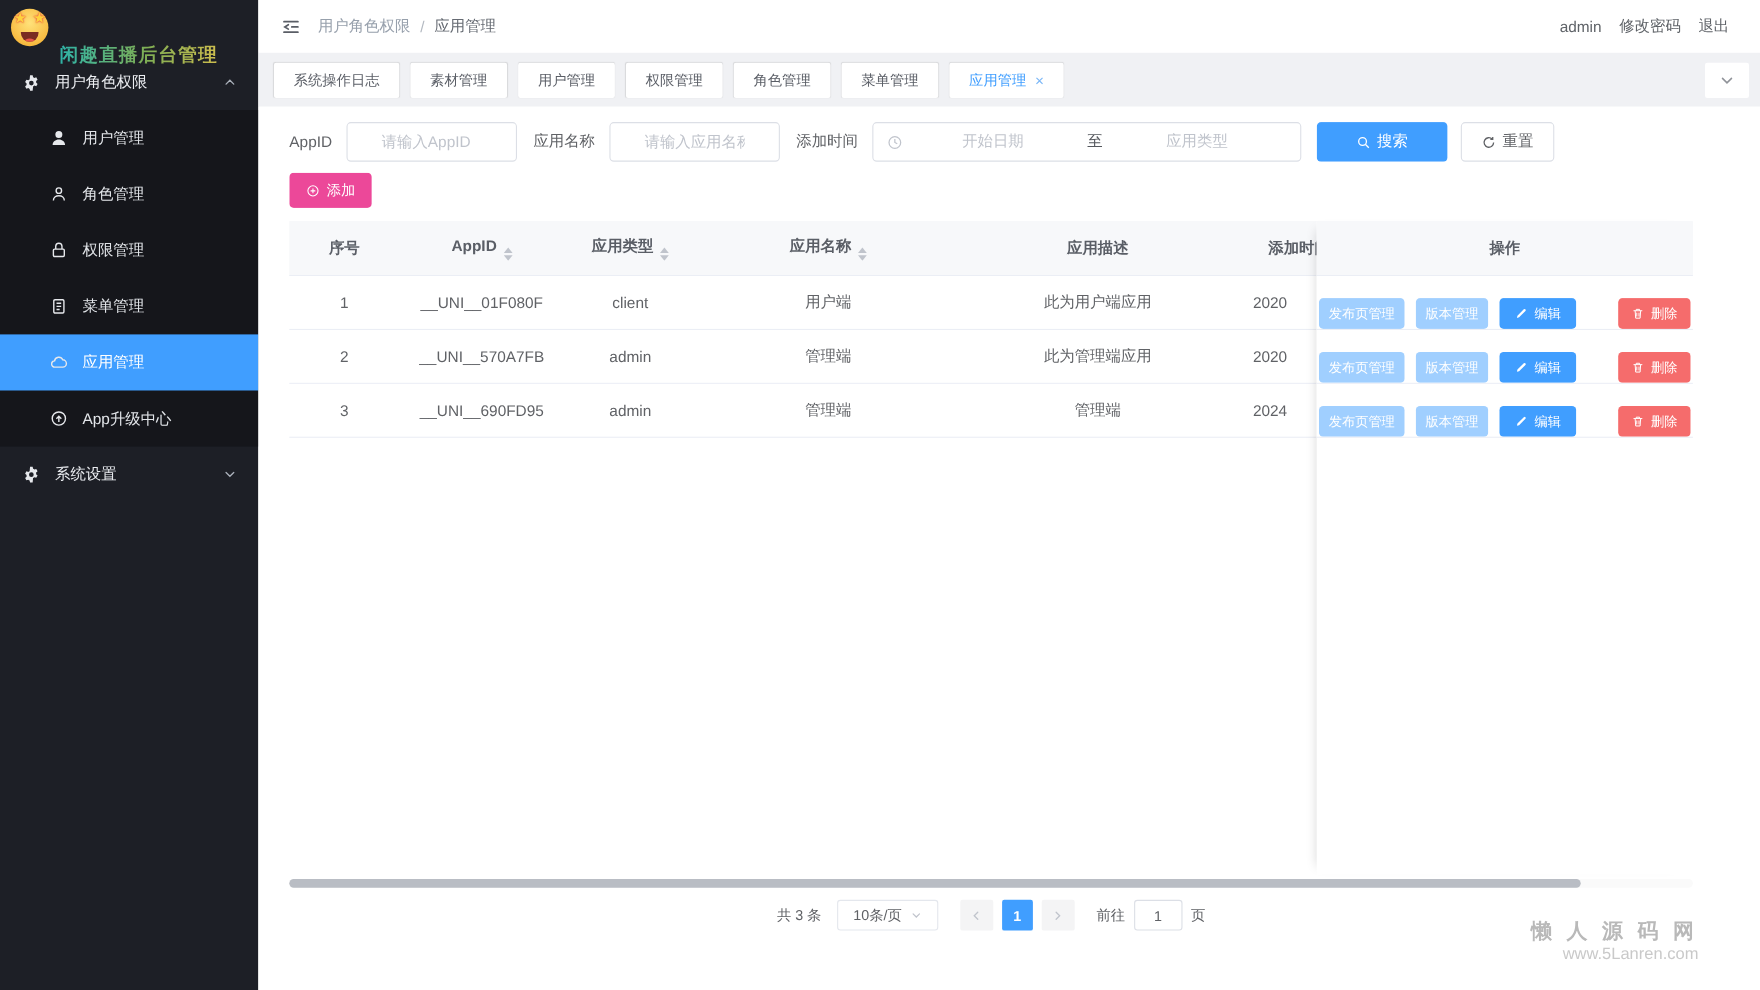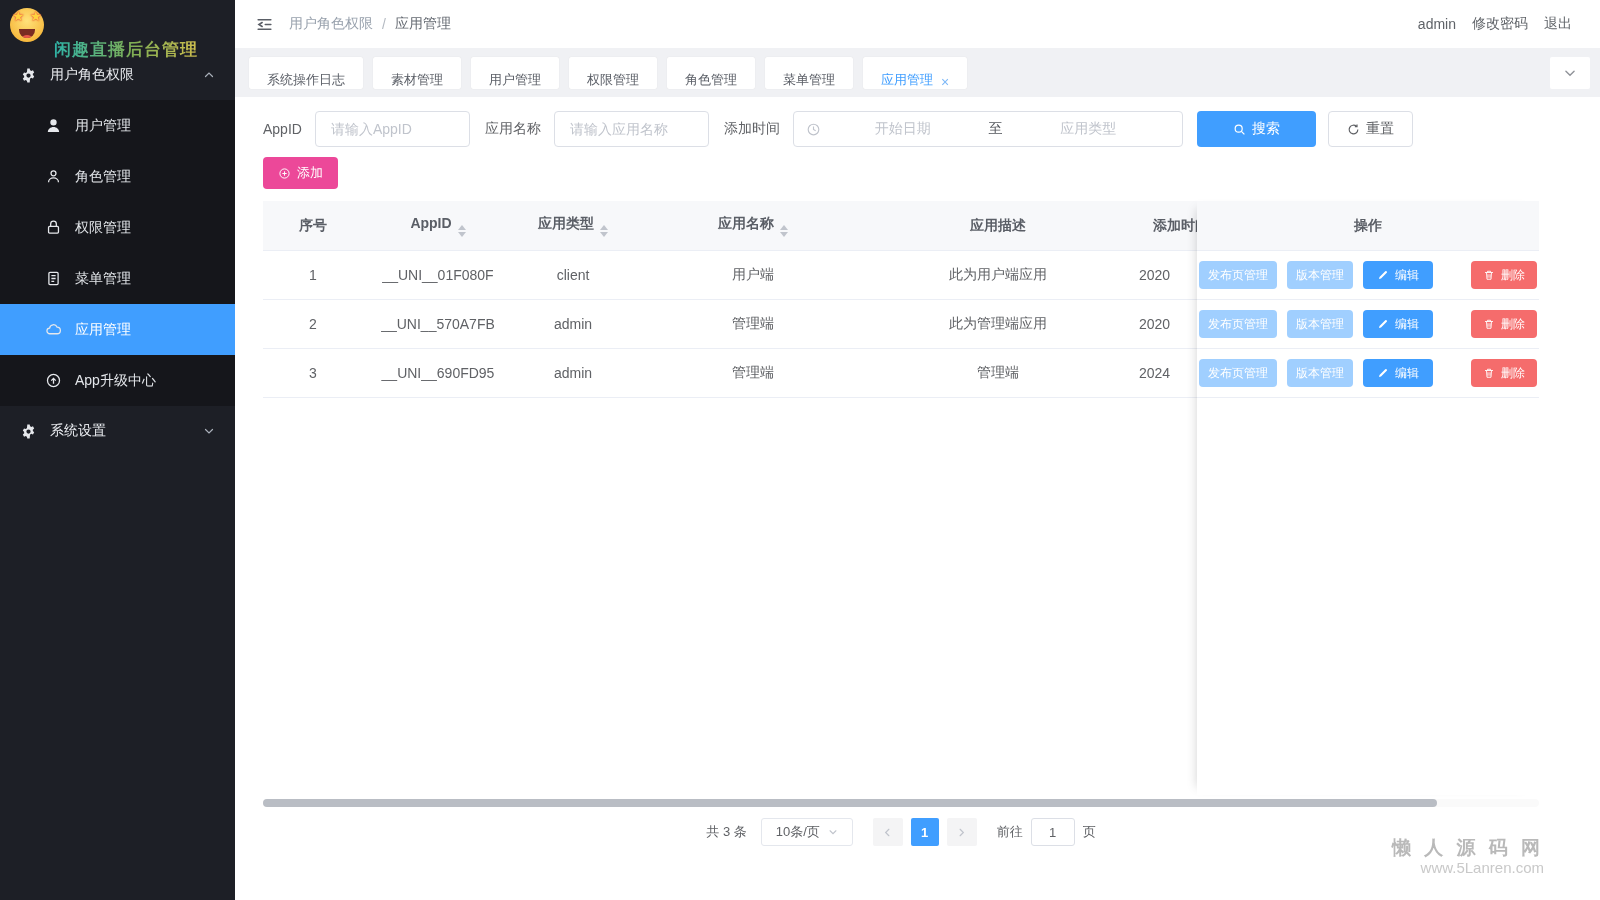--- a/index.html
+++ b/index.html
@@ -32,32 +32,32 @@
   .topbar { height:48px; display:flex; align-items:center; padding:0 28px 0 20px; background:#fff; }
   .fold-icon { width:19px; height:19px; color:#5a5e66; cursor:pointer; }
   .breadcrumb { display:flex; align-items:center; margin-left:15px; font-size:14px; }
   .bc-parent { color:#97a0ac; cursor:pointer; }
   .bc-sep { color:#b4bac2; margin:0 9px; }
   .bc-current { color:#656a72; }
   .topbar-right { margin-left:auto; display:flex; align-items:center; gap:16px; font-size:14px; color:#5f6368; }
   .topbar-right span { cursor:pointer; }
 
   .tabbar { height:49px; background:#f0f1f4; display:flex; align-items:center; padding:0 10px 0 14px; gap:10px; }
-  .tab { background:#fff; height:32px; display:flex; align-items:flex-end; padding:0 18px; font-size:13px; color:#5a5e66; border-radius:2px; cursor:pointer; white-space:nowrap; box-shadow:0 0 1px rgba(0,0,0,.12); }
+  .tab { background:#fff; height:32px; display:flex; align-items:center; padding:0 18px; font-size:13px; color:#5a5e66; border-radius:2px; cursor:pointer; white-space:nowrap; box-shadow:0 0 1px rgba(0,0,0,.12); }
   .tab.active { color:#409eff; }
   .tab .tab-close { margin-left:8px; font-size:14px; color:#7db8f7; line-height:1; }
   .tab-arrow { margin-left:auto; width:40px; height:32px; background:#fff; display:flex; align-items:center; justify-content:center; color:#909399; cursor:pointer; border-radius:2px; }
   .tab-arrow svg { width:14px; height:14px; }
 
   .content { flex:1; position:relative; padding:14px 61px 0 28px; background:#fff; }
 
   
   .filter-row { display:flex; align-items:center; height:36px; }
   .f-label { font-size:14px; color:#606266; margin-right:13px; white-space:nowrap; }
-  .f-input { width:155px; height:36px; border:1px solid #dcdfe6; border-radius:4px; padding:0 15px; font-size:14px; color:#606266; outline:none; font-family:inherit; }
+  .f-input { width:155px; height:36px; border:1px solid #dcdfe6; border-radius:4px; padding:0 31px; font-size:14px; color:#606266; outline:none; font-family:inherit; }
   .f-input::placeholder { color:#c0c4cc; }
   .f-gap { width:15px; flex-shrink:0; }
   .date-range { width:390px; height:36px; border:1px solid #dcdfe6; border-radius:4px; display:flex; align-items:center; padding:0 12px; font-size:14px; cursor:pointer; }
   .date-range .clock { width:15px; height:15px; color:#c0c4cc; flex-shrink:0; }
   .dr-start,.dr-end { flex:1; text-align:center; color:#c0c4cc; }
   .dr-sep { color:#54575d; padding:0 4px; }
   .btn { display:inline-flex; align-items:center; justify-content:center; gap:6px; border-radius:4px; cursor:pointer; font-family:inherit; border:1px solid transparent; white-space:nowrap; }
   .btn svg { width:13px; height:13px; }
   .btn-search { height:36px; padding:0 35px; background:#409eff; color:#fff; font-size:14px; margin-left:14px; }
   .btn-reset { height:36px; padding:0 18px; background:#fff; color:#606266; font-size:14px; border-color:#dcdfe6; margin-left:12px; }
@@ -77,21 +77,21 @@
   .col-time { flex:1; }
   .thead .col-time { text-align:left; padding-left:30px; }
   .tbody-row .col-time { text-align:left; padding-left:16px; }
   .sort { display:inline-flex; flex-direction:column; margin-left:6px; vertical-align:-2px; }
   .sort i { display:block; width:0; height:0; border:4px solid transparent; }
   .sort .s-up { border-bottom:5px solid #c0c4cc; border-top:0; margin-bottom:2px; }
   .sort .s-down { border-top:5px solid #c0c4cc; border-bottom:0; }
 
   .fixed-panel { position:absolute; top:0; right:0; width:342px; height:594px; background:#fff; box-shadow:-8px 0 10px -8px rgba(0,0,0,.18); }
   .fp-head { height:50px; background:#f7f8fa; border-bottom:1px solid #ebeef5; display:flex; align-items:center; justify-content:center; font-size:14px; font-weight:700; color:#5a5e66; }
-  .fp-row { height:49px; border-bottom:1px solid #ebeef5; display:flex; align-items:center; justify-content:center; gap:10px; background:#fff; }
+  .fp-row { height:49px; border-bottom:1px solid #ebeef5; display:flex; align-items:flex-end; justify-content:center; gap:10px; background:#fff; }
   .btn-mini { height:28px; font-size:12px; padding:0 8px; }
   .btn-publish,.btn-version { background:#a0cfff; color:#fff; }
   .btn-edit { background:#409eff; color:#fff; padding:0 13px; }
   .btn-delete { background:#f56c6c; color:#fff; padding:0 11px;margin-left:28px; }
   .btn-mini svg { width:12px; height:12px; }
 
   
   .hscroll { position:absolute; left:28px; right:61px; top:702px; height:8px; border-radius:4px; background:#fafafa; }
   .hscroll .thumb { position:absolute; left:0; top:0; height:8px; width:92%; border-radius:4px; background:#b9bdc4; }
 

